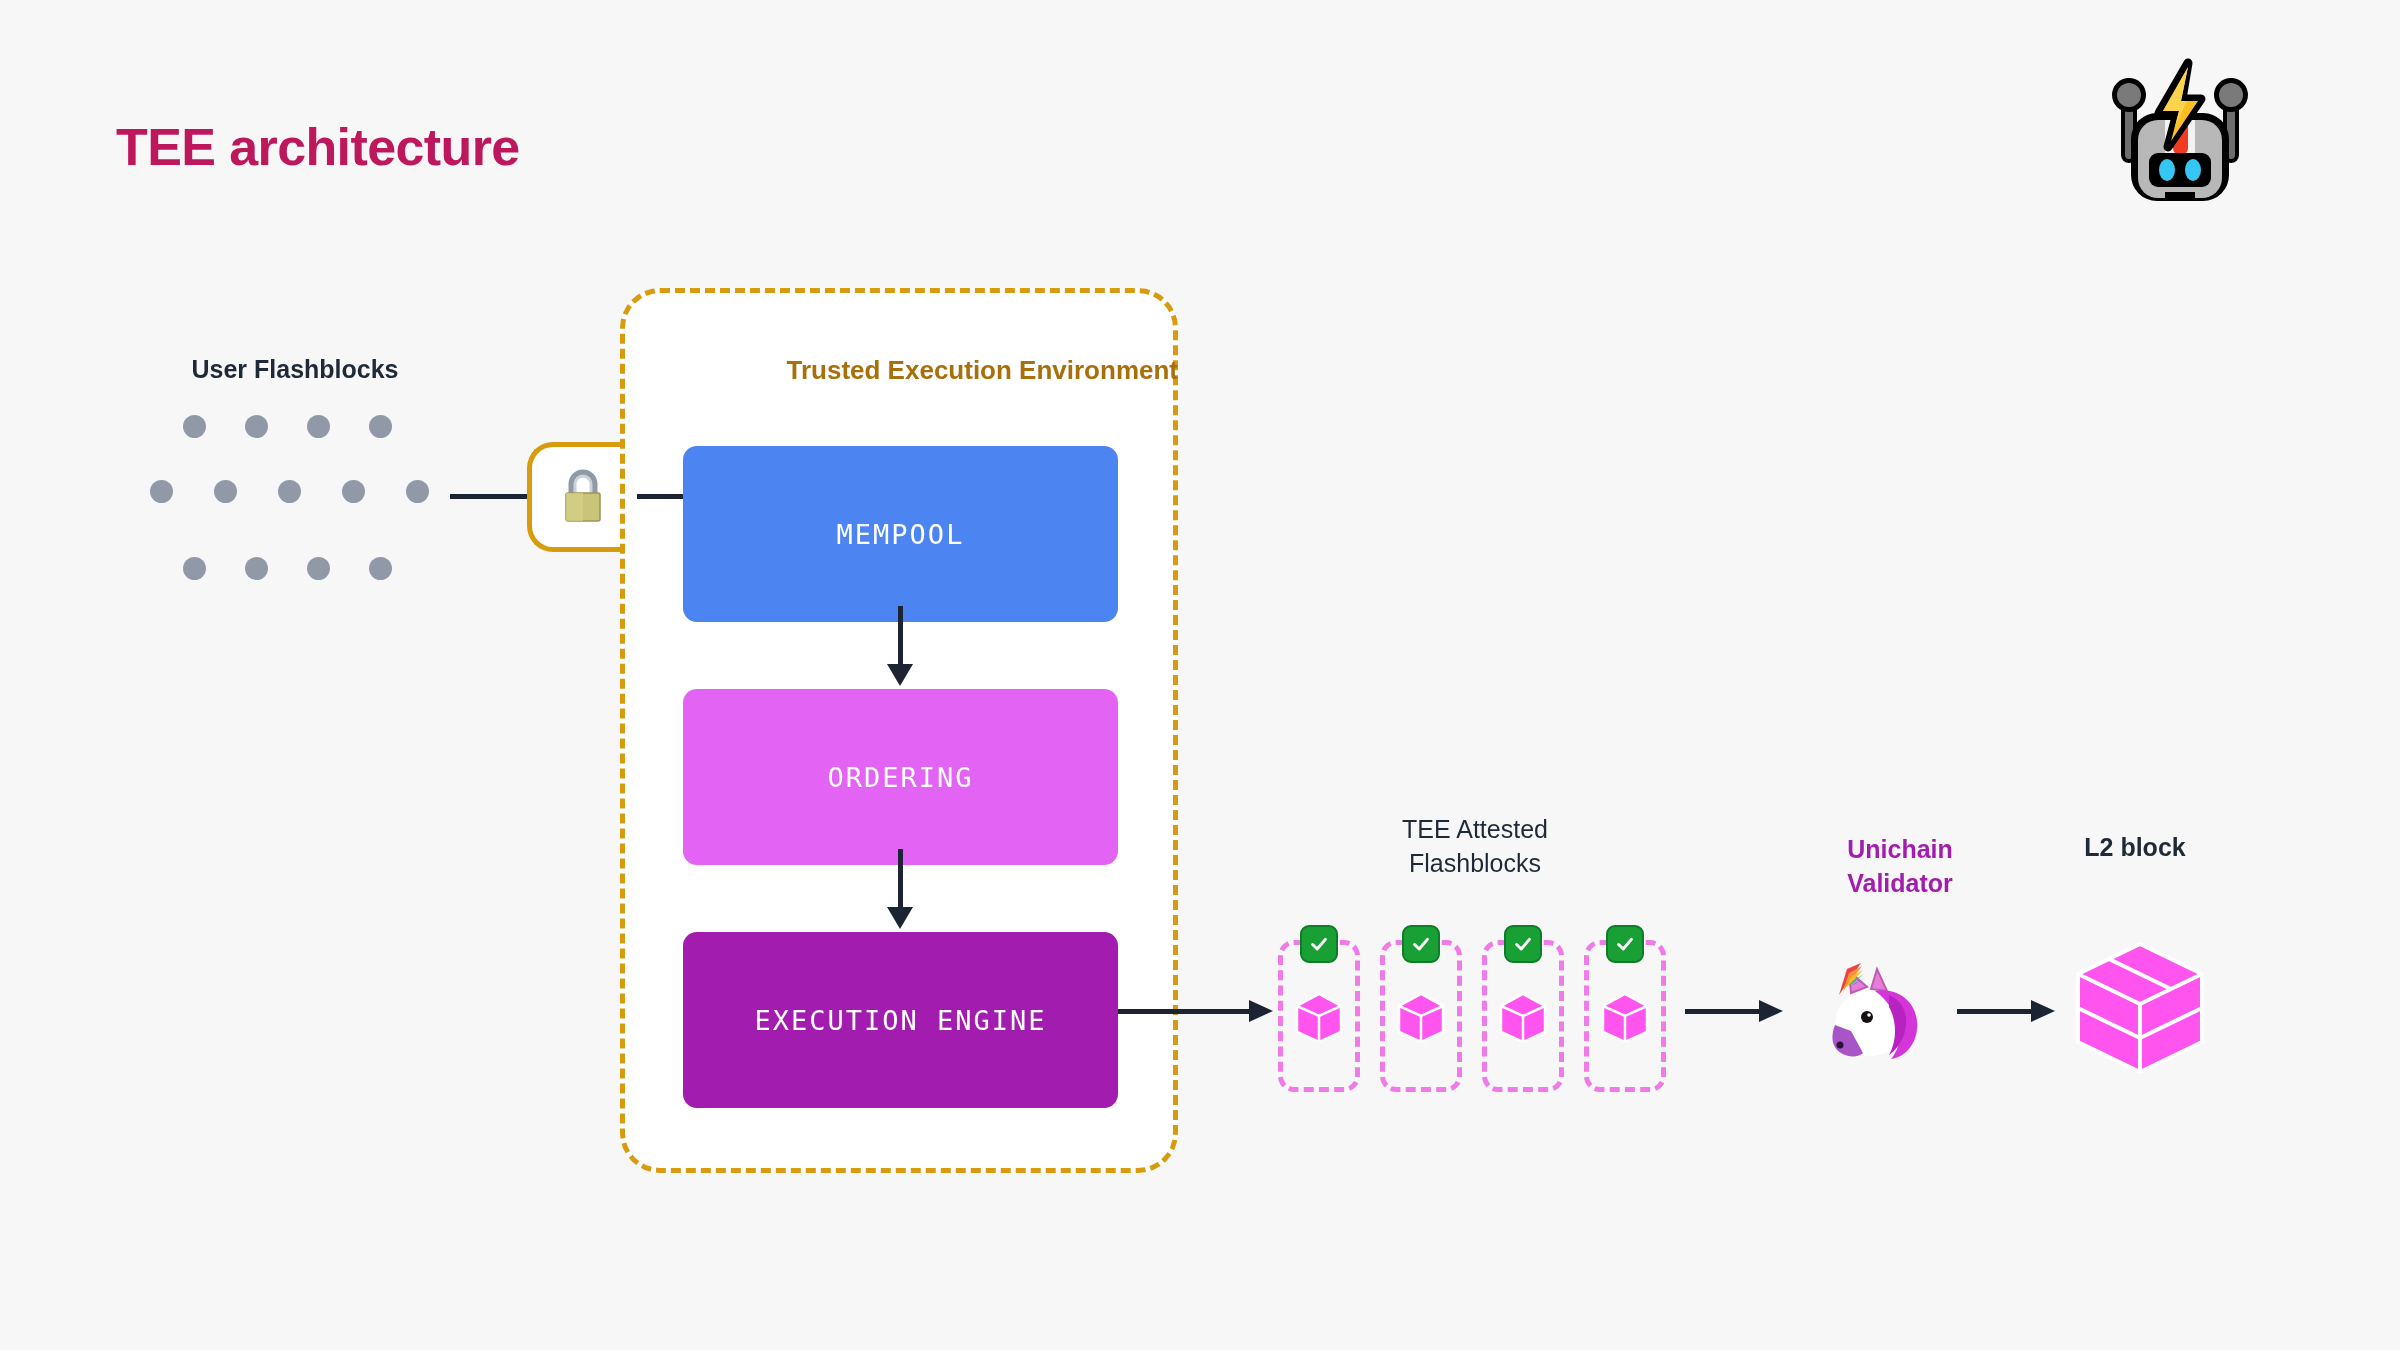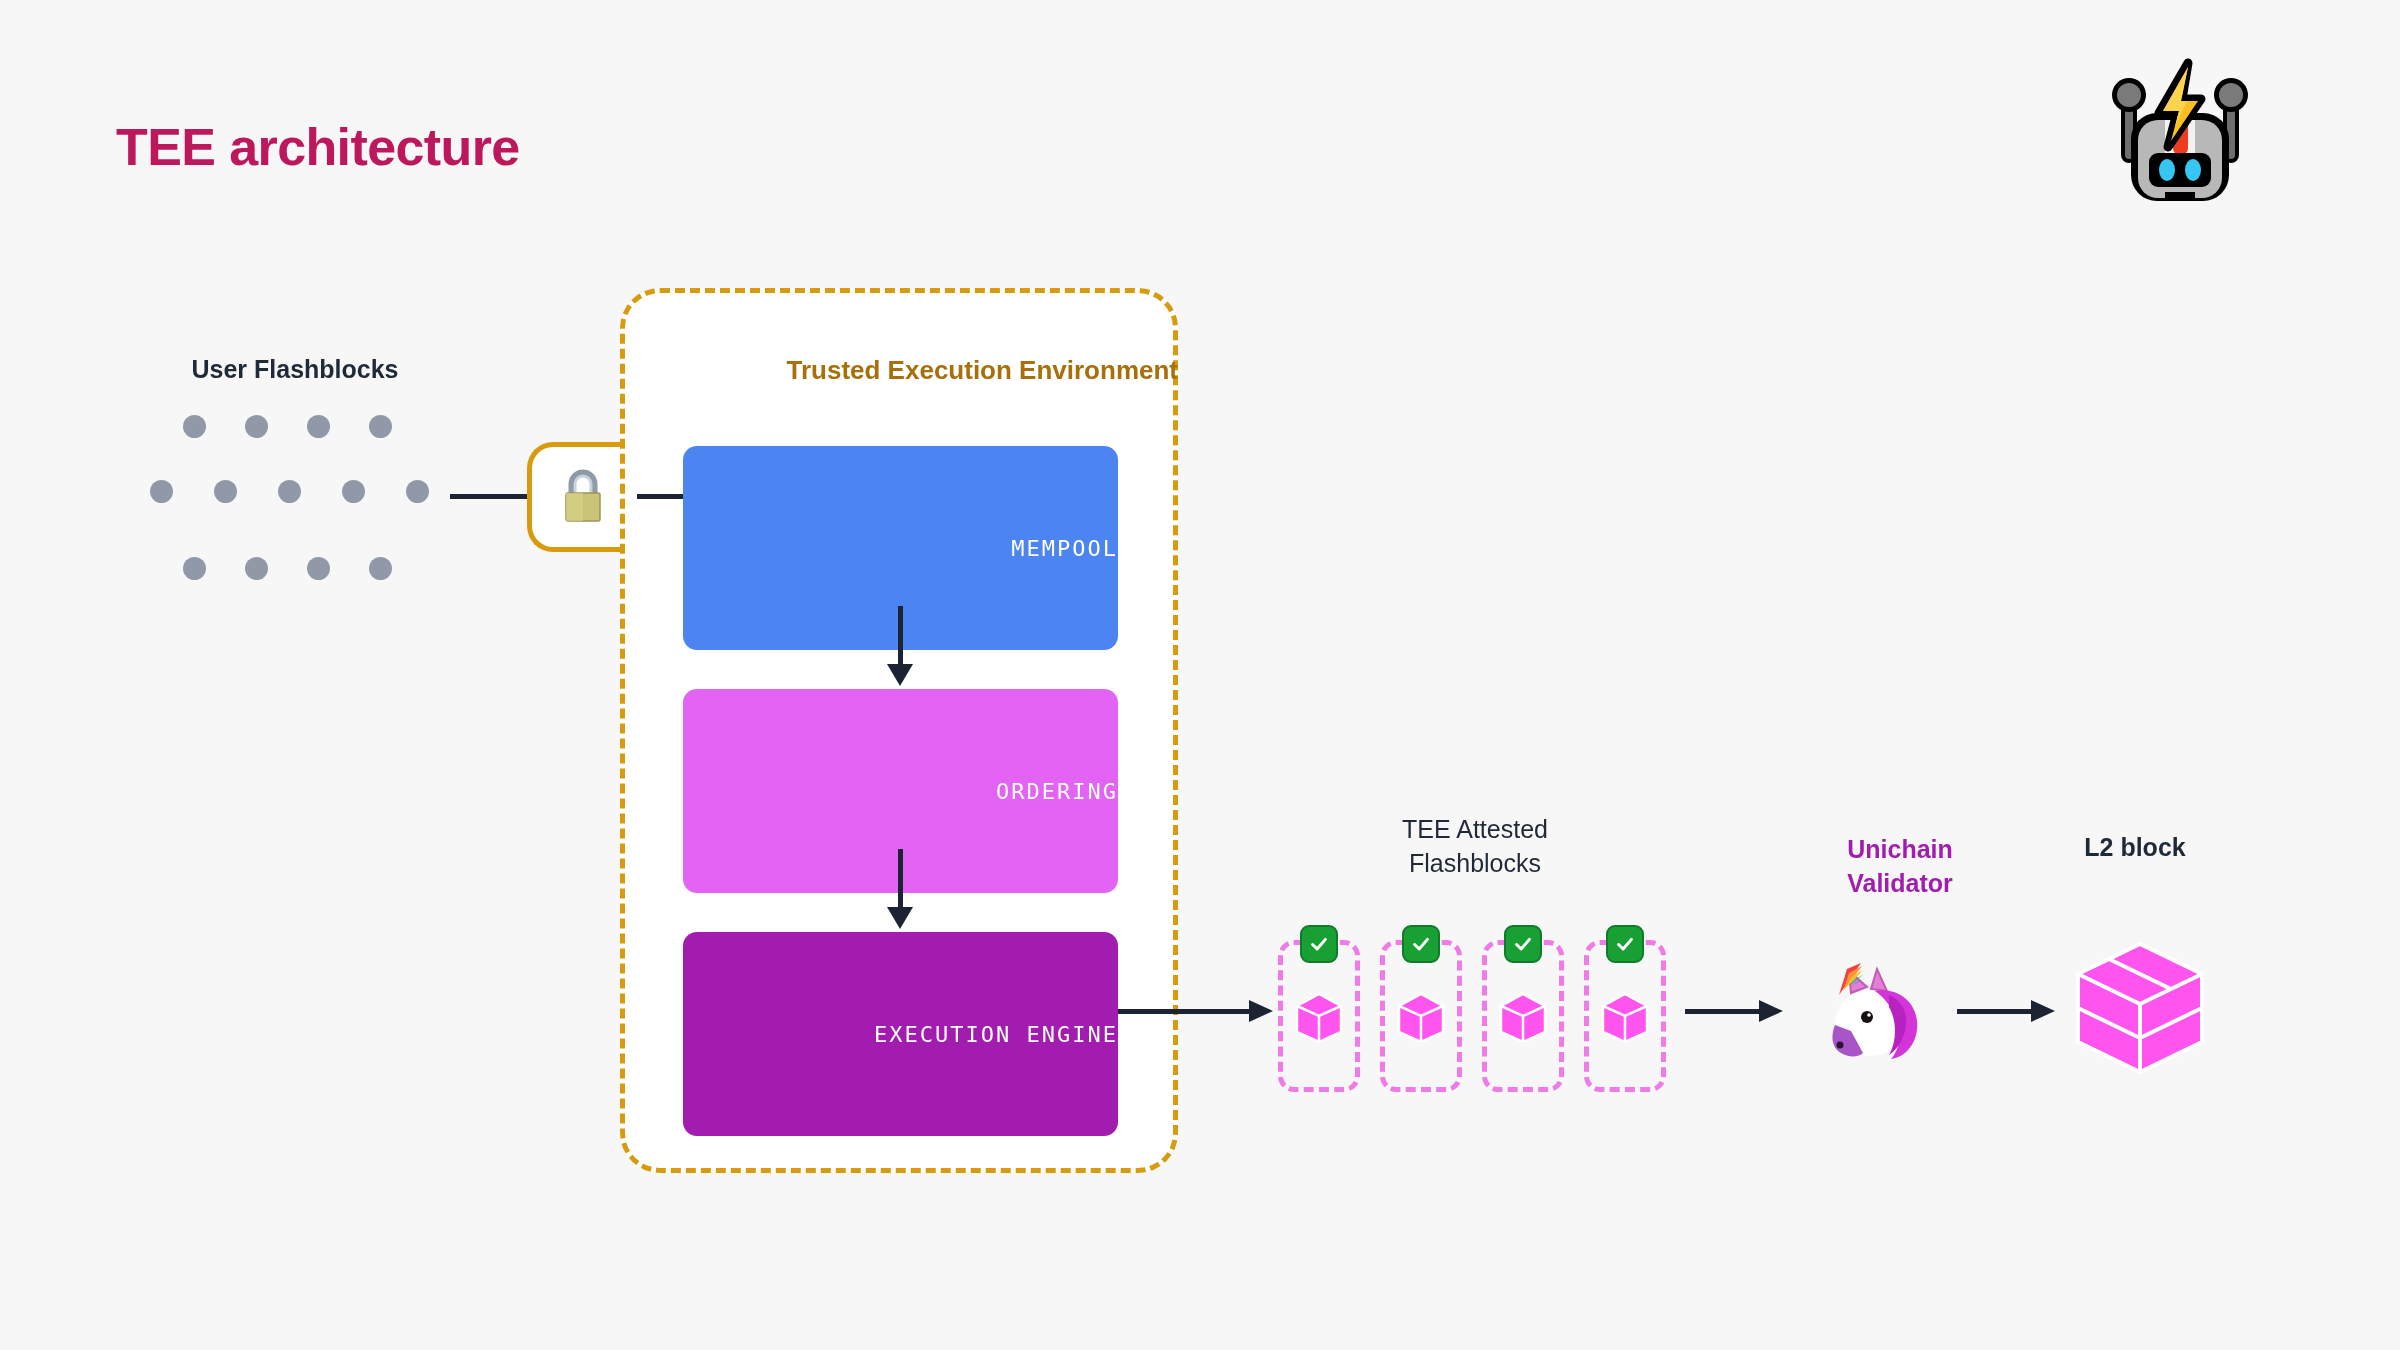--- a/index.html
+++ b/index.html
@@ -143,28 +143,28 @@
     border-top: 11.5px solid transparent;
     border-bottom: 11.5px solid transparent;
     border-left: 22px solid #1c2434;
   }
 
   
   .stage-box {
     position: absolute;
     left: 683px;
     width: 435px;
-    height: 204px;
+    height: 176px;
     border-radius: 14px;
     display: flex;
     align-items: center;
-    justify-content: flex-end;
+    justify-content: center;
     color: #ffffff;
     font-family: "DejaVu Sans Mono", monospace;
-    font-size: 22px;
+    font-size: 27px;
     letter-spacing: 2px;
   }
   #stage-mempool { top: 446px; background: #4c85f2; }
   #stage-ordering { top: 689px; background: #e263f4; }
   #stage-execution { top: 932px; background: #a21caf; }
 
   
   .v-arrow {
     position: absolute;
     left: 898px;

